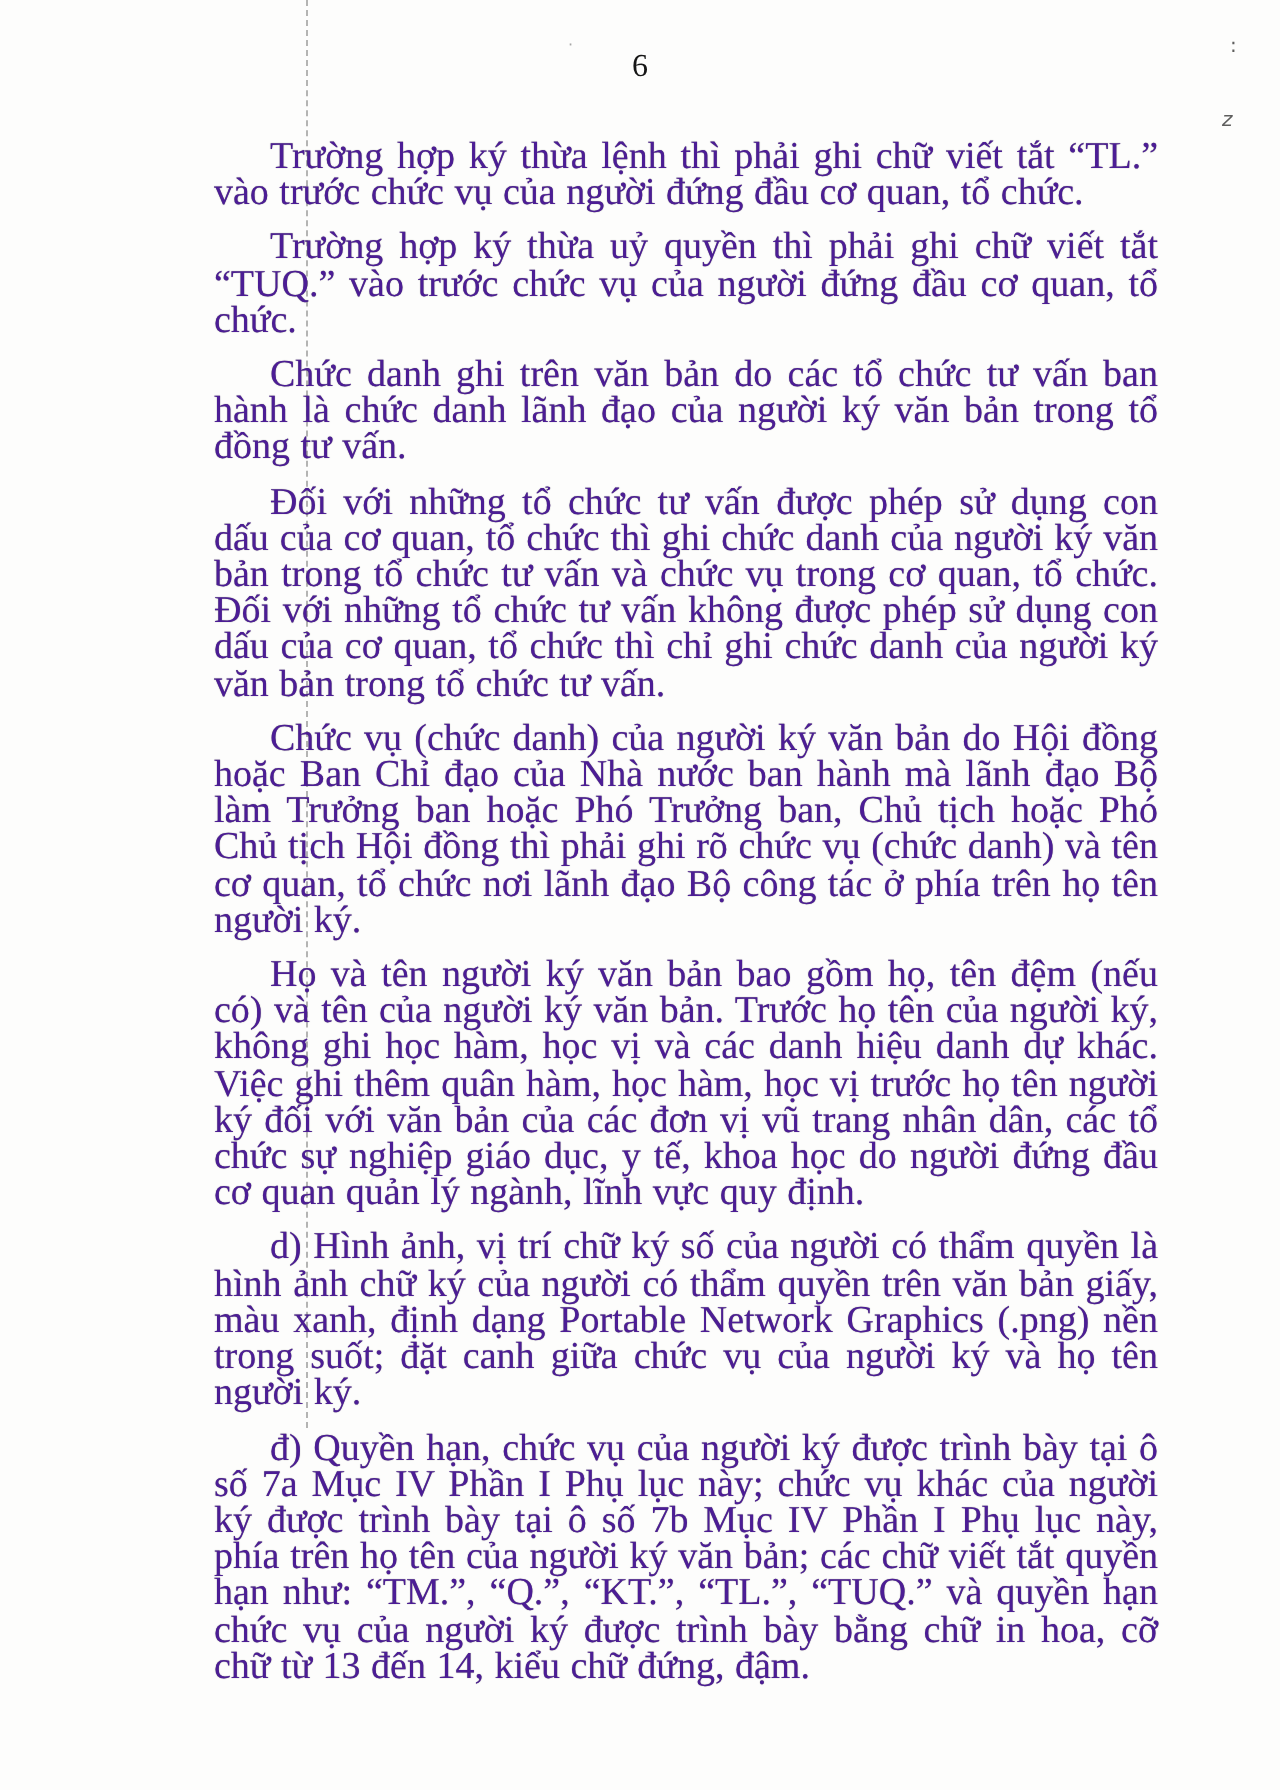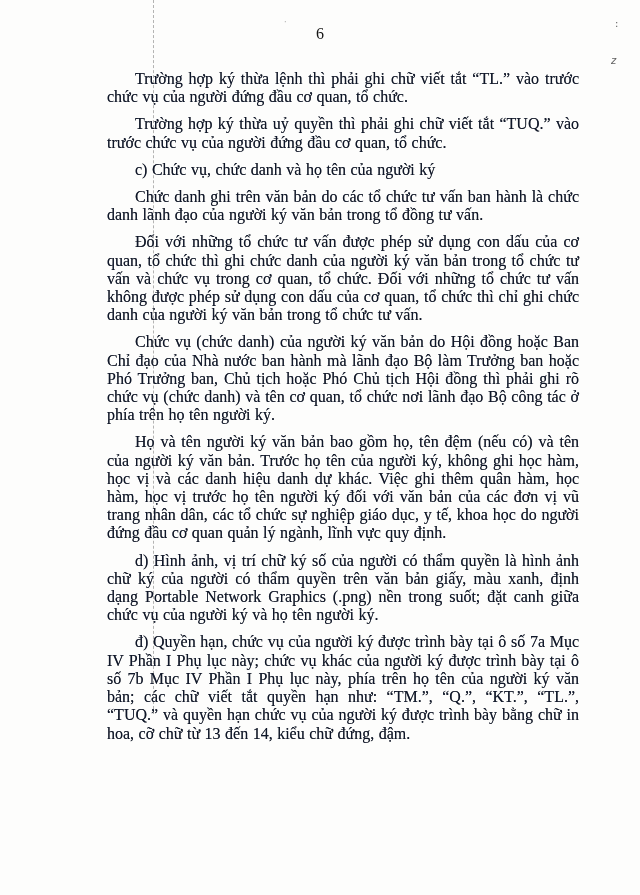--- a/index.html
+++ b/index.html
@@ -51,25 +51,25 @@
   }
   .pagenum {
     text-align: center;
     padding-right: 46px;
     font-size: 16px;
     line-height: 20px;
     color: #161616;
   }
   .body-text p {
     margin: 9px 0 0 0;
-    font-size: 16px;
+    font-size: 19px;
     line-height: 18.2px;
     text-align: justify;
     text-indent: 28px;
-    color: #0f172a;
+    color: #4c1d95;
     text-shadow: 0 0 0.45px rgba(20, 20, 20, 0.6);
     word-spacing: 0.5px;
   }
   .body-text p.first {
     margin-top: 26px;
   }
   .body-text p.heading {
     text-align: left;
   }
 </style>
@@ -84,21 +84,20 @@
   <span class="speck speck-2">z</span>
   <span class="speck speck-3">·</span>
 
   <div class="textblock">
 
     <div class="pagenum">6</div>
 
     <div class="body-text">
       <p class="first">Trường hợp ký thừa lệnh thì phải ghi chữ viết tắt “TL.” vào trước chức vụ của người đứng đầu cơ quan, tổ chức.</p>
       <p>Trường hợp ký thừa uỷ quyền thì phải ghi chữ viết tắt “TUQ.” vào trước chức vụ của người đứng đầu cơ quan, tổ chức.</p>
-      <p class="heading">c) Chức vụ, chức danh và họ tên của người ký</p>
       <p>Chức danh ghi trên văn bản do các tổ chức tư vấn ban hành là chức danh lãnh đạo của người ký văn bản trong tổ đồng tư vấn.</p>
       <p>Đối với những tổ chức tư vấn được phép sử dụng con dấu của cơ quan, tổ chức thì ghi chức danh của người ký văn bản trong tổ chức tư vấn và chức vụ trong cơ quan, tổ chức. Đối với những tổ chức tư vấn không được phép sử dụng con dấu của cơ quan, tổ chức thì chỉ ghi chức danh của người ký văn bản trong tổ chức tư vấn.</p>
       <p>Chức vụ (chức danh) của người ký văn bản do Hội đồng hoặc Ban Chỉ đạo của Nhà nước ban hành mà lãnh đạo Bộ làm Trưởng ban hoặc Phó Trưởng ban, Chủ tịch hoặc Phó Chủ tịch Hội đồng thì phải ghi rõ chức vụ (chức danh) và tên cơ quan, tổ chức nơi lãnh đạo Bộ công tác ở phía trên họ tên người ký.</p>
       <p>Họ và tên người ký văn bản bao gồm họ, tên đệm (nếu có) và tên của người ký văn bản. Trước họ tên của người ký, không ghi học hàm, học vị và các danh hiệu danh dự khác. Việc ghi thêm quân hàm, học hàm, học vị trước họ tên người ký đối với văn bản của các đơn vị vũ trang nhân dân, các tổ chức sự nghiệp giáo dục, y tế, khoa học do người đứng đầu cơ quan quản lý ngành, lĩnh vực quy định.</p>
       <p>d) Hình ảnh, vị trí chữ ký số của người có thẩm quyền là hình ảnh chữ ký của người có thẩm quyền trên văn bản giấy, màu xanh, định dạng Portable Network Graphics (.png) nền trong suốt; đặt canh giữa chức vụ của người ký và họ tên người ký.</p>
       <p>đ) Quyền hạn, chức vụ của người ký được trình bày tại ô số 7a Mục IV Phần I Phụ lục này; chức vụ khác của người ký được trình bày tại ô số 7b Mục IV Phần I Phụ lục này, phía trên họ tên của người ký văn bản; các chữ viết tắt quyền hạn như: “TM.”, “Q.”, “KT.”, “TL.”, “TUQ.” và quyền hạn chức vụ của người ký được trình bày bằng chữ in hoa, cỡ chữ từ 13 đến 14, kiểu chữ đứng, đậm.</p>
     </div>
 
   </div>
 

